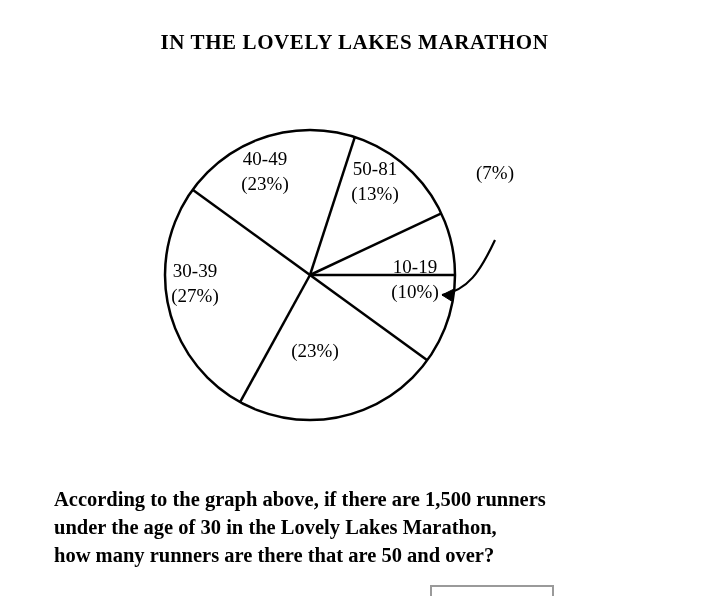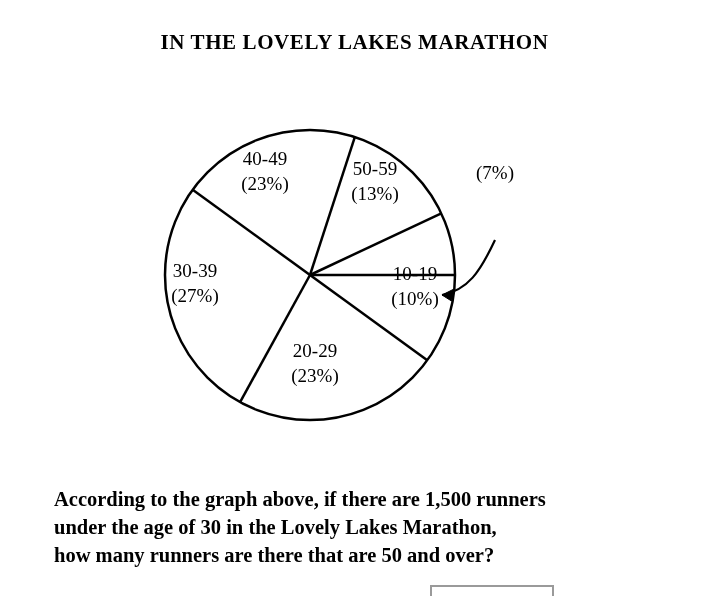--- a/index.html
+++ b/index.html
@@ -99,42 +99,41 @@
       <line x1="160" y1="185" x2="42.7" y2="99.8" stroke="#000000" stroke-width="2.5"></line>
 
       <line x1="160" y1="185" x2="204.8" y2="47.1" stroke="#000000" stroke-width="2.5"></line>
 
       <line x1="160" y1="185" x2="291.3" y2="123.3" stroke="#000000" stroke-width="2.5"></line>
 
       <path d="M 345 150 C 330 182, 318 200, 292 205" fill="none" stroke="#000000" stroke-width="2.2"></path>
       <path d="M 292 205 L 304 199 L 301.5 211 Z" fill="#000000" stroke="#000000" stroke-width="1"></path>
     </svg>
 
-    <div class="slice-label" style="left:210px; top:171px; width:110px;">
+    <div class="slice-label" style="left:210px; top:164px; width:110px;">
       <div>10-19</div>
       <div>(10%)</div>
     </div>
 
     <div class="slice-label" style="left:110px; top:248px; width:110px;">
-      <div>20-29</div>
       <div>(23%)</div>
     </div>
 
     <div class="slice-label" style="left:-10px; top:168px; width:110px;">
       <div>30-39</div>
       <div>(27%)</div>
     </div>
 
     <div class="slice-label" style="left:60px; top:56px; width:110px;">
       <div>40-49</div>
       <div>(23%)</div>
     </div>
 
     <div class="slice-label" style="left:170px; top:66px; width:110px;">
-      <div>50-59</div>
+      <div>50-81</div>
       <div>(13%)</div>
     </div>
 
     <div class="slice-label" style="left:275px; top:70px; width:140px;">
       <div>(7%)</div>
     </div>
   </div>
 
   <div class="question">
     <div>According to the graph above, if there are 1,500 runners</div>

